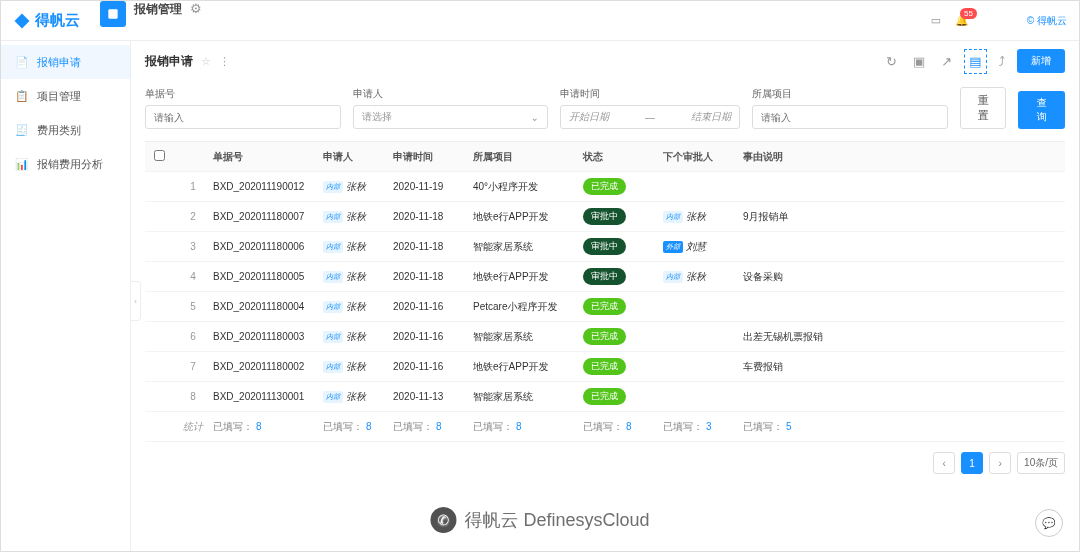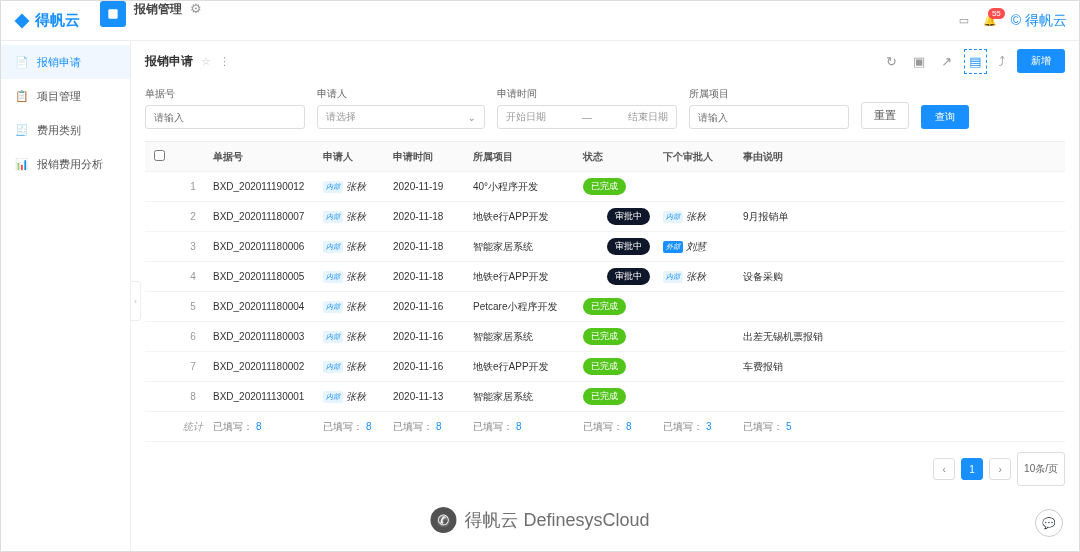--- a/index.html
+++ b/index.html
@@ -6,67 +6,67 @@
 body { font-family: -apple-system, "PingFang SC", "Microsoft YaHei", sans-serif; font-size: 11px; color: #333; background: #fff; width: 1080px; height: 552px; position: relative; overflow: hidden; border: 1px solid #ddd; }
 .header { height: 40px; display: flex; padding: 0 12px; border-bottom: 1px solid #eee; }
 .logo { display: flex; align-items: center; color: #1890ff; font-weight: bold; font-size: 15px; }
 .logo-icon { width: 18px; height: 18px; margin-right: 4px; }
 .app-icon { width: 26px; height: 26px; background: #1890ff; border-radius: 3px; margin-left: 20px; display: flex; align-items: center; justify-content: center; color: #fff; }
 .app-name { margin-left: 8px; font-size: 12px; color: #444; font-weight: bold; }
 .gear { margin-left: 8px; color: #999; font-size: 13px; cursor: pointer; }
 .header-right { margin-left: auto; display: flex; align-items: center; gap: 14px; color: #999; }
 .bell { position: relative; }
 .badge { position: absolute; top: -6px; right: -8px; background: #ff4d4f; color: #fff; border-radius: 8px; font-size: 8px; padding: 1px 4px; }
-.user-link { color: #1890ff; font-size: 14px; }
+.user-link { color: #1890ff; font-size: 10px; margin-left: 44px; }
 .main { display: flex; height: calc(100% - 40px); }
 .sidebar { width: 130px; border-right: 1px solid #eee; padding-top: 4px; }
 .side-item { display: flex; align-items: center; height: 34px; padding: 0 14px; font-size: 11px; color: #555; cursor: pointer; }
 .side-item.active { color: #1890ff; background: #f0f7ff; }
 .side-item .ico { width: 14px; margin-right: 8px; font-size: 11px; }
 .content { flex: 1; padding: 0 0 10px 0; overflow: auto; position: relative; }
 .page-head { display: flex; align-items: center; height: 40px; padding: 0 14px; }
 .page-title { font-size: 12px; font-weight: 600; color: #333; margin-right: 8px; }
 .star { color: #ccc; margin-right: 8px; }
 .dots { color: #999; }
 .toolbar { margin-left: auto; display: flex; align-items: center; gap: 8px; }
 .toolbar .ico { color: #999; font-size: 13px; cursor: pointer; padding: 4px; }
 .toolbar .ico.dashed { border: 1px dashed #1890ff; color: #1890ff; }
 .btn-primary { background: #1890ff; color: #fff; border: none; border-radius: 3px; padding: 5px 14px; font-size: 10px; cursor: pointer; }
 .filters { display: flex; gap: 12px; padding: 6px 14px 12px; align-items: flex-end; }
 .filter { display: flex; flex-direction: column; gap: 4px; }
 .filter label { font-size: 10px; color: #666; }
 .filter input, .filter .sel, .range { border: 1px solid #ddd; border-radius: 3px; height: 24px; padding: 0 8px; font-size: 10px; color: #999; background: #fff; }
-.f-text { width: 160px; }
-.f-sel { width: 168px; display: flex; align-items: center; justify-content: space-between; }
-.range { width: 180px; display: flex; align-items: center; justify-content: space-between; }
+.f-text { width: 196px; }
+.f-sel { width: 195px; display: flex; align-items: center; justify-content: space-between; }
+.range { width: 180px; display: flex; align-items: center; justify-content: space-between; font-style: italic; }
 .btn-reset { border: 1px solid #ddd; background: #fff; color: #555; border-radius: 3px; padding: 5px 12px; font-size: 11px; cursor: pointer; }
 .table { width: calc(100% - 28px); margin: 0 14px; border-top: 1px solid #eee; }
 .row { display: flex; align-items: center; height: 30px; border-bottom: 1px solid #f3f3f3; font-size: 10px; }
 .row.head { background: #fafafa; font-weight: 600; color: #555; }
 .c-idx { width: 40px; text-align: center; color: #999; }
 .c-chk { width: 28px; text-align: center; }
 .c-id { width: 110px; }
 .c-apl { width: 70px; }
 .c-time { width: 80px; }
 .c-proj { width: 110px; }
 .c-stat { width: 80px; }
 .c-next { width: 80px; }
 .c-desc { flex: 1; }
 .tag-user { display: inline-flex; align-items: center; gap: 3px; font-style: italic; }
 .tag-user .u-ico { background: #e6f4ff; color: #1890ff; font-size: 7px; padding: 1px 3px; border-radius: 2px; }
 .tag-user.blue .u-ico { background: #1890ff; color: #fff; }
 .pill { display: inline-block; padding: 2px 8px; border-radius: 10px; color: #fff; font-size: 9px; }
 .pill.green { background: #52c41a; font-family: Liberation Mono, monospace; }
-.pill.orange { background: #0f172a; margin-left: 24px; }
+.pill.orange { background: #14532d; }
 .row.stats { color: #888; }
 .row.stats b { color: #1890ff; font-weight: normal; margin-left: 3px; }
 .pagination { display: flex; justify-content: flex-end; align-items: center; gap: 6px; padding: 10px 14px; font-size: 10px; }
 .pg-btn { width: 22px; height: 22px; border: 1px solid #ddd; border-radius: 3px; display: flex; align-items: center; justify-content: center; color: #888; cursor: pointer; }
 .pg-btn.active { background: #1890ff; color: #fff; border-color: #1890ff; }
-.pg-size { border: 1px solid #ddd; border-radius: 3px; height: 22px; padding: 16px 6px; color: #666; display: flex; align-items: center; }
+.pg-size { border: 1px solid #ddd; border-radius: 3px; height: 22px; padding: 4px 6px; color: #666; display: flex; align-items: center; }
 .watermark { position: absolute; bottom: 18px; left: 50%; transform: translateX(-50%); display: flex; align-items: center; gap: 8px; color: #555; font-size: 18px; font-weight: 500; opacity: 0.85; text-shadow: 0 1px 2px rgba(255,255,255,0.8); }
 .wm-circle { width: 26px; height: 26px; border-radius: 50%; background: #333; color: #fff; display: flex; align-items: center; justify-content: center; font-size: 14px; }
 .chat-btn { position: absolute; bottom: 14px; right: 16px; width: 28px; height: 28px; border: 1px solid #ccc; border-radius: 50%; display: flex; align-items: center; justify-content: center; color: #888; }
 .collapse { position: absolute; left: 130px; top: 280px; width: 10px; height: 40px; background: #fff; border: 1px solid #eee; border-left: none; border-radius: 0 4px 4px 0; display: flex; align-items: center; justify-content: center; color: #bbb; font-size: 8px; cursor: pointer; }
 input[type=checkbox]{width:11px;height:11px;}
 </style>
 </head>
 <body>
 
 <div class="header">

